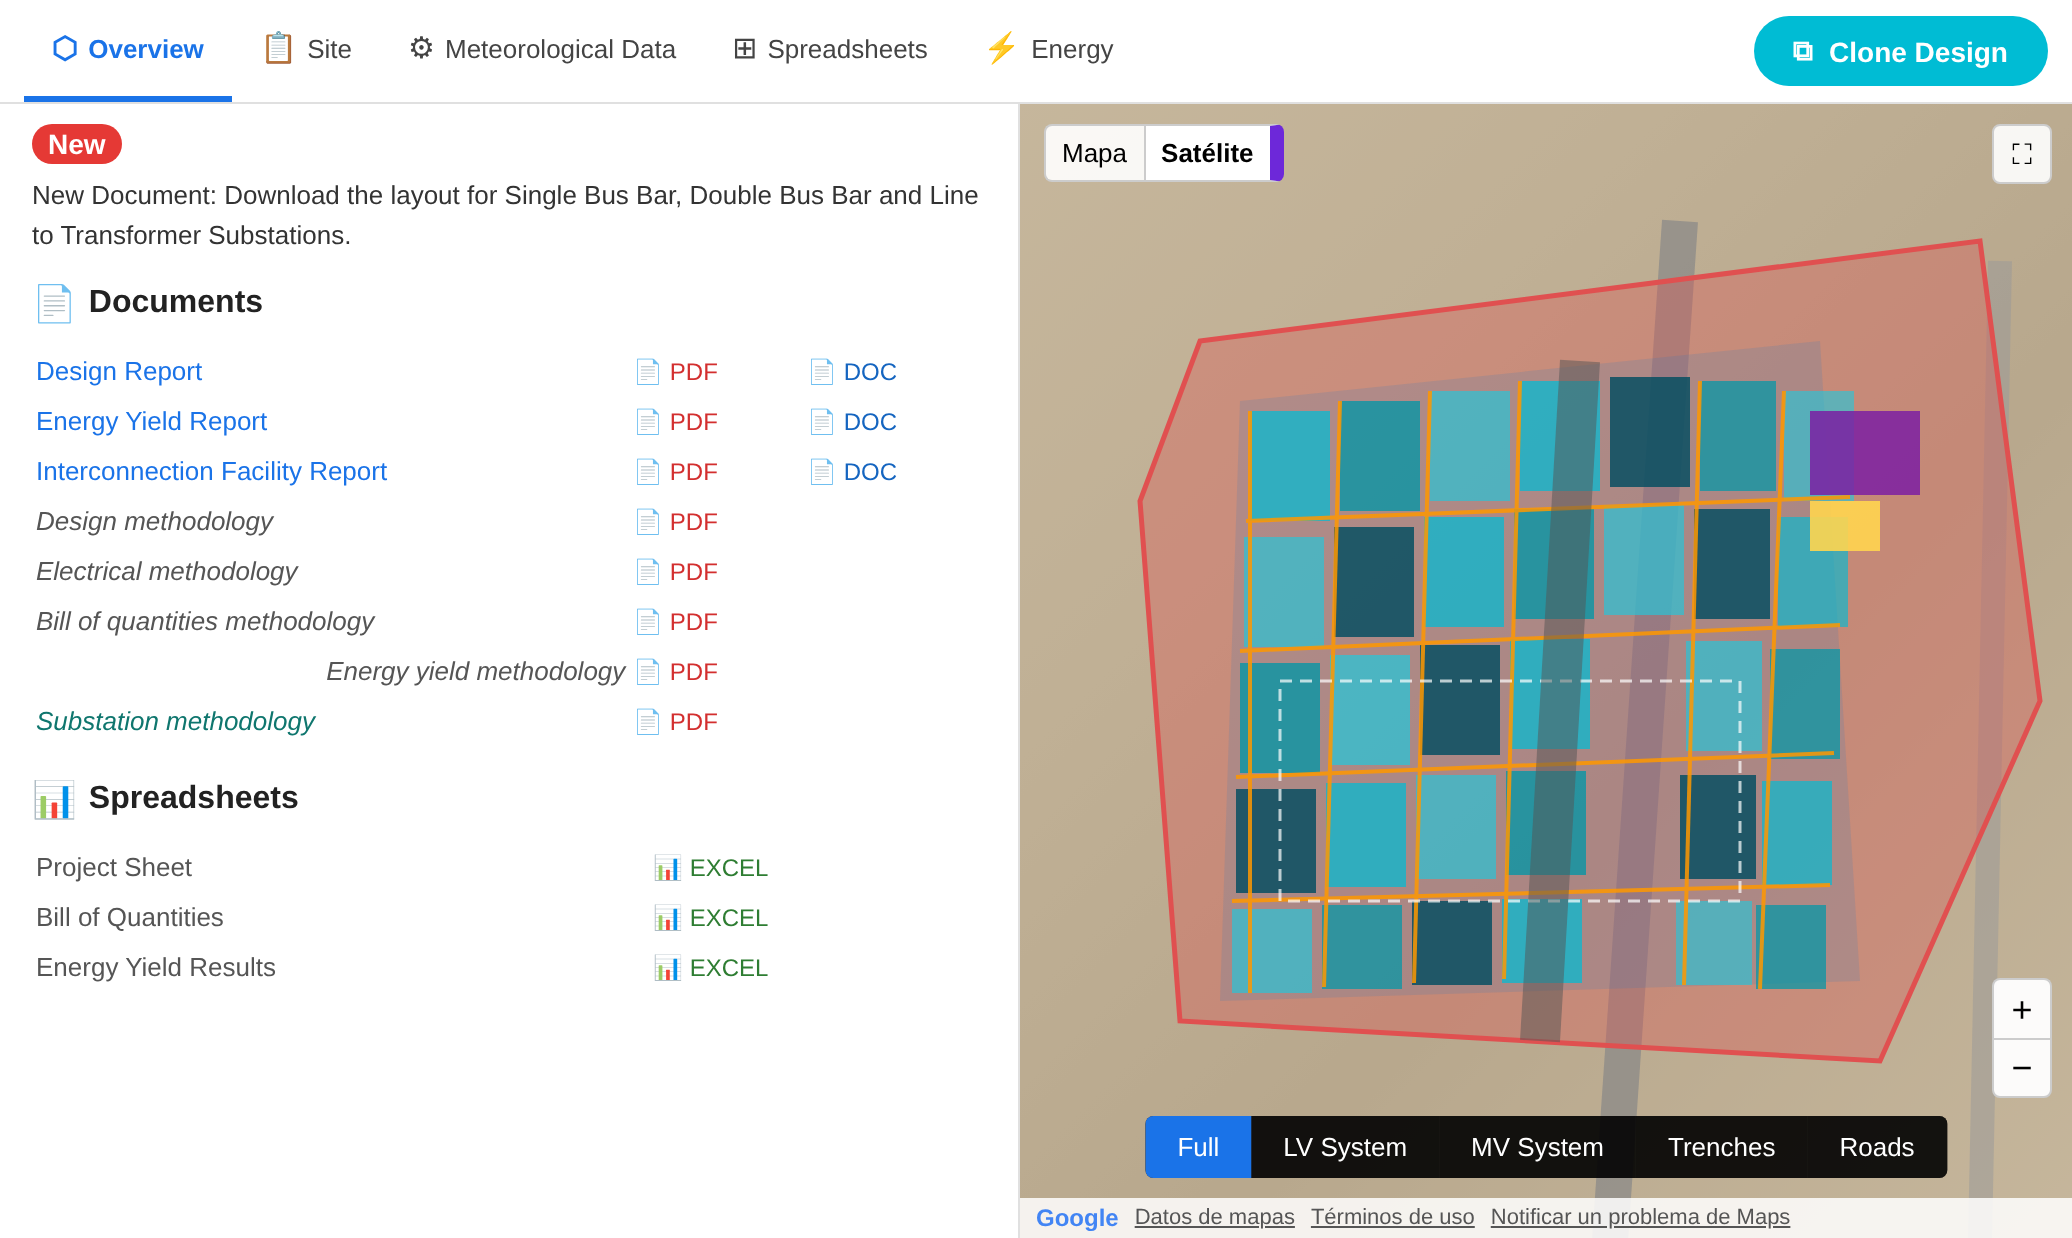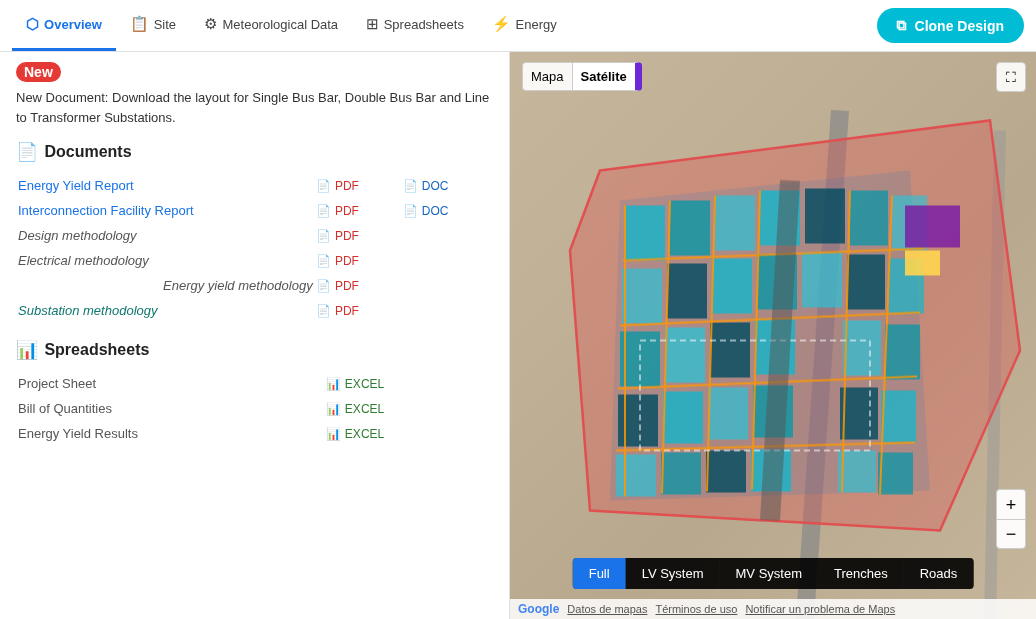--- a/index.html
+++ b/index.html
@@ -176,20 +176,29 @@
 
     
     <div class="section-header">
       <span class="section-icon">📄</span>
       <span>Documents</span>
     </div>
 
     <table class="doc-table">
       <tbody>
 
+        <tr class="doc-row">
+          <td style="color:#1a73e8;cursor:pointer;">Design Report</td>
+          <td>
+            <a class="doc-link pdf-color">📄 PDF</a>
+          </td>
+          <td>
+            <a class="doc-link doc-color">📄 DOC</a>
+          </td>
+        </tr>
 
         <tr class="doc-row">
           <td style="color:#1a73e8;cursor:pointer;">Energy Yield Report</td>
           <td>
             <a class="doc-link pdf-color">📄 PDF</a>
           </td>
           <td>
             <a class="doc-link doc-color">📄 DOC</a>
           </td>
         </tr>
@@ -213,20 +222,27 @@
         </tr>
 
         <tr class="doc-row">
           <td style="font-style:italic;color:#555;">Electrical methodology</td>
           <td>
             <a class="doc-link pdf-color">📄 PDF</a>
           </td>
           <td></td>
         </tr>
 
+        <tr class="doc-row">
+          <td style="font-style:italic;color:#555;">Bill of quantities methodology</td>
+          <td>
+            <a class="doc-link pdf-color">📄 PDF</a>
+          </td>
+          <td></td>
+        </tr>
 
         <tr class="doc-row">
           <td style="font-style:italic;color:#555;text-align:right;">Energy yield methodology</td>
           <td>
             <a class="doc-link pdf-color">📄 PDF</a>
           </td>
           <td></td>
         </tr>
 
         <tr class="doc-row">

